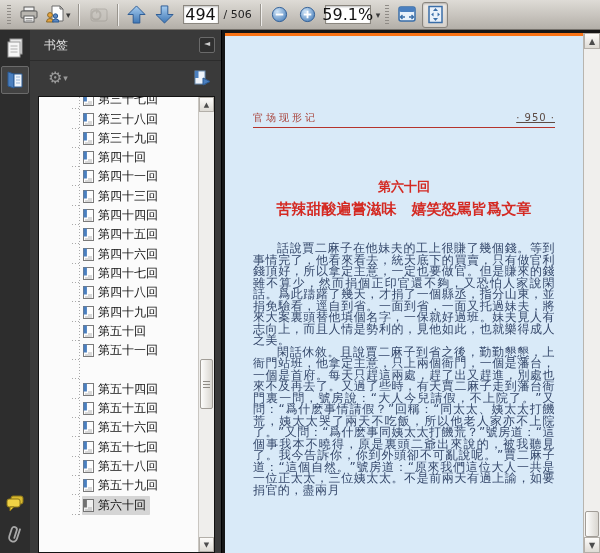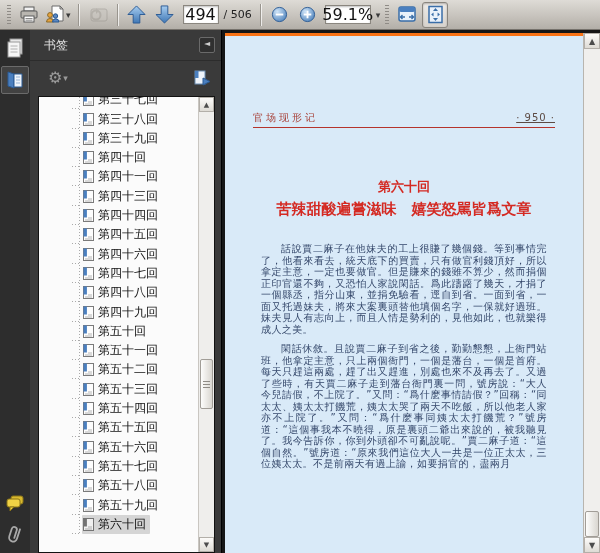--- a/index.html
+++ b/index.html
@@ -76,22 +76,22 @@
     border-top:3px solid #f97316;box-sizing:border-box;overflow:hidden;}
   .page-inner{padding:75px 28px 0 28px;}
   .run-head{display:flex;align-items:baseline;border-bottom:1px solid #b5342c;padding-bottom:2px;}
   .run-title{color:#a8423a;font-size:10px;letter-spacing:3px;}
   .run-head .spacer{flex:1;}
   .run-page{color:#5c4a43;font-size:10px;letter-spacing:1px;text-decoration:underline;}
   .chap{margin-top:50px;text-align:center;color:#d42a23;font-weight:bold;}
   .chap-title{font-size:13px;}
   .chap-couplet{font-size:15px;margin-top:4px;}
   .bodytext{margin-top:24px;}
-  .bodytext p{margin:8px;text-indent:2em;text-align:justify;
-    font-size:10px;line-height:11.5px;letter-spacing:0.4px;color:#35486b;}
+  .bodytext p{margin:0;text-indent:2em;text-align:justify;
+    font-size:12px;line-height:11.5px;letter-spacing:0.4px;color:#35486b;}
 
   .main-scroll{position:absolute;right:0;top:3px;width:17px;bottom:0;
     background:#f0efed;border-left:1px solid #b8b5af;box-sizing:border-box;}
   .ms-arrow{position:absolute;left:0;width:16px;height:16px;display:flex;align-items:center;
     justify-content:center;font-size:8px;color:#4c4c4c;
     background:linear-gradient(#fcfbf9,#dedbd5);border:1px solid #b3afa9;box-sizing:border-box;}
   .main-thumb{position:absolute;left:1px;top:478px;width:14px;height:26px;border-radius:2px;
     background:linear-gradient(to right,#fdfdfc,#d9d6d0);border:1px solid #a19d97;box-sizing:border-box;}
 
   svg{display:block;}
@@ -507,47 +507,22 @@
                   <line x1="5" y1="9" x2="9" y2="9" stroke="#b5b5b5"></line>
                   <line x1="2" y1="11" x2="9" y2="11" stroke="#b5b5b5"></line>
                 </svg>
               </span>
               <span class="bm-label">第五十一回</span>
             </span>
           </div>
 
           <div class="tree-row">
             <span class="tw"></span>
-            <span class="hl">
-              <span class="bm-icon">
-                <svg width="11" height="13" viewBox="0 0 11 13">
-                  <rect x="0.5" y="0.5" width="10" height="12" fill="#fdfdfd" stroke="#7a7a7a"></rect>
-                  <rect x="0.5" y="0.5" width="3.4" height="8" fill="#4a7fbf"></rect>
-                  <line x1="5" y1="9" x2="9" y2="9" stroke="#b5b5b5"></line>
-                  <line x1="2" y1="11" x2="9" y2="11" stroke="#b5b5b5"></line>
-                </svg>
-              </span>
-              <span class="bm-label">第五十二回</span>
-            </span>
-          </div>
-
-          <div class="tree-row">
-            <span class="tw"></span>
-            <span class="hl">
-              <span class="bm-icon">
-                <svg width="11" height="13" viewBox="0 0 11 13">
-                  <rect x="0.5" y="0.5" width="10" height="12" fill="#fdfdfd" stroke="#7a7a7a"></rect>
-                  <rect x="0.5" y="0.5" width="3.4" height="8" fill="#4a7fbf"></rect>
-                  <line x1="5" y1="9" x2="9" y2="9" stroke="#b5b5b5"></line>
-                  <line x1="2" y1="11" x2="9" y2="11" stroke="#b5b5b5"></line>
-                </svg>
-              </span>
-              <span class="bm-label">第五十三回</span>
-            </span>
-          </div>
+          </div>
+
 
           <div class="tree-row">
             <span class="tw"></span>
             <span class="hl">
               <span class="bm-icon">
                 <svg width="11" height="13" viewBox="0 0 11 13">
                   <rect x="0.5" y="0.5" width="10" height="12" fill="#fdfdfd" stroke="#7a7a7a"></rect>
                   <rect x="0.5" y="0.5" width="3.4" height="8" fill="#4a7fbf"></rect>
                   <line x1="5" y1="9" x2="9" y2="9" stroke="#b5b5b5"></line>
                   <line x1="2" y1="11" x2="9" y2="11" stroke="#b5b5b5"></line>

